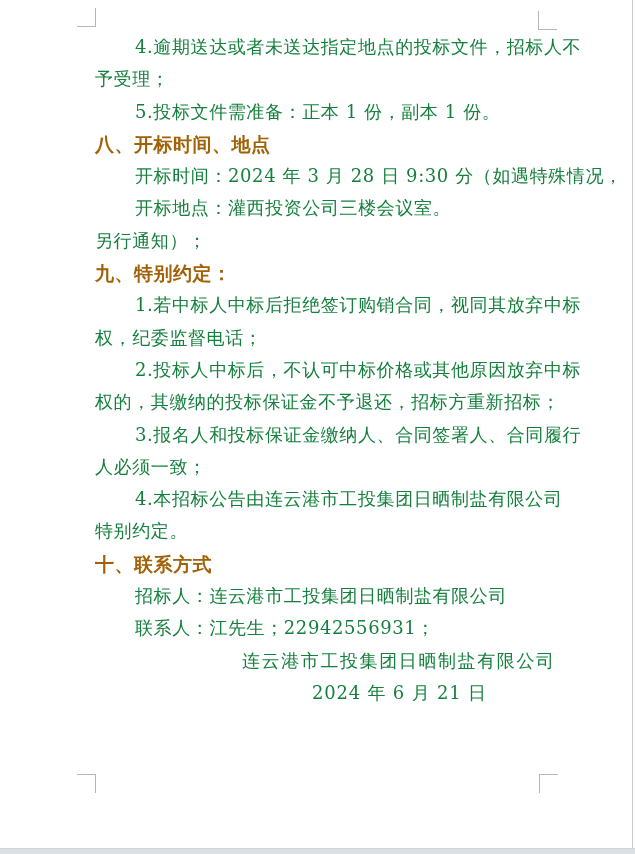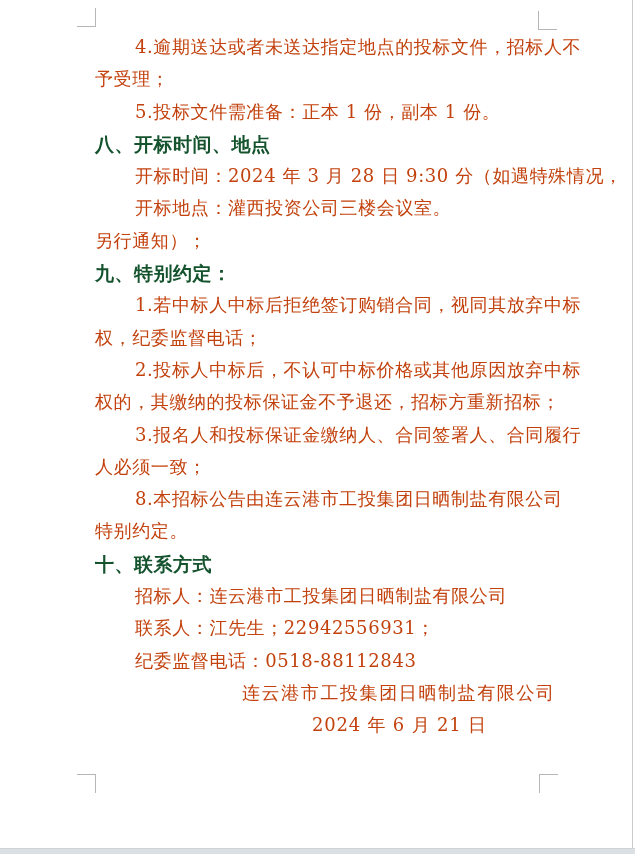--- a/index.html
+++ b/index.html
@@ -36,30 +36,30 @@
     width: 446px;
     cursor: text;
   }
   .line {
     height: 32.3px;
     line-height: 32.3px;
     white-space: pre;
     font-family: "DejaVu Serif", "Liberation Serif", serif;
     font-size: 18px;
     letter-spacing: 0.6px;
-    color: #c2410c;
+    color: #15803d;
   }
   .line.indent    { padding-left: 40px; }
   .line.flush     { padding-left: 0; }
   .line.heading   {
     font-family: "DejaVu Sans", "Liberation Sans", sans-serif;
     font-weight: bold;
     font-size: 19px;
     letter-spacing: 0.5px;
-    color: #14532d;
+    color: #a16207;
   }
   .line.signature { padding-left: 147px; letter-spacing: 1.6px; }
   .line.date      { padding-left: 217px; letter-spacing: 0.8px; }
 
   
   .right-edge {
     position: absolute;
     top: 0;
     left: 632px;
     width: 1px;
@@ -95,25 +95,24 @@
       <div class="line indent">开标时间：2024 年 3 月 28 日 9:30 分（如遇特殊情况，</div>
       <div class="line indent">开标地点：灌西投资公司三楼会议室。</div>
       <div class="line flush">另行通知）；</div>
       <div class="line heading">九、特别约定：</div>
       <div class="line indent">1.若中标人中标后拒绝签订购销合同，视同其放弃中标</div>
       <div class="line flush">权，纪委监督电话；</div>
       <div class="line indent">2.投标人中标后，不认可中标价格或其他原因放弃中标</div>
       <div class="line flush">权的，其缴纳的投标保证金不予退还，招标方重新招标；</div>
       <div class="line indent">3.报名人和投标保证金缴纳人、合同签署人、合同履行</div>
       <div class="line flush">人必须一致；</div>
-      <div class="line indent">8.本招标公告由连云港市工投集团日晒制盐有限公司</div>
+      <div class="line indent">4.本招标公告由连云港市工投集团日晒制盐有限公司</div>
       <div class="line flush">特别约定。</div>
       <div class="line heading">十、联系方式</div>
       <div class="line indent">招标人：连云港市工投集团日晒制盐有限公司</div>
       <div class="line indent">联系人：江先生；22942556931；</div>
-      <div class="line indent">纪委监督电话：0518-88112843</div>
       <div class="line signature">连云港市工投集团日晒制盐有限公司</div>
       <div class="line date">2024 年 6 月 21 日</div>
     </div>
 
   <div class="right-edge"></div>
   <div class="bottom-band"></div>
 </div>
 
 </body></html>

